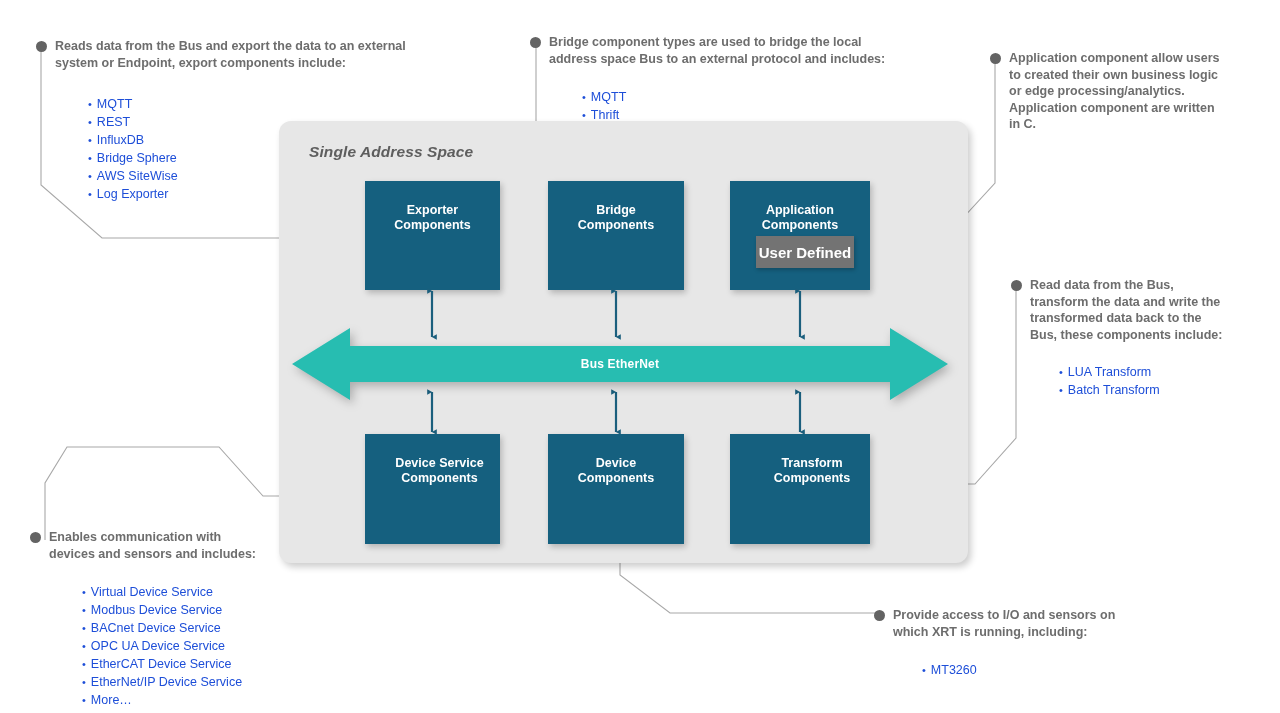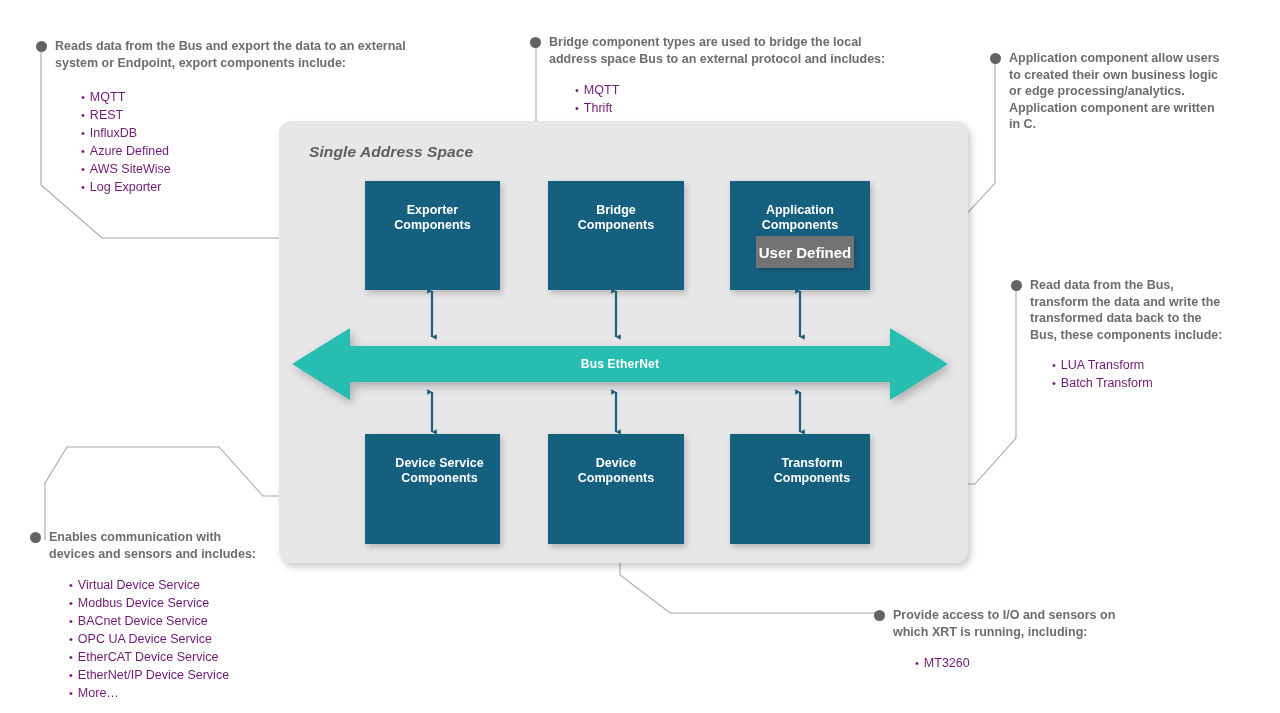--- a/index.html
+++ b/index.html
@@ -132,26 +132,26 @@
   .annot-head {
     position: absolute;
     font-size: 12.5px;
     font-weight: bold;
     line-height: 16.5px;
     color: #6d6d6d;
     white-space: pre-line;
   }
   .annot-list {
     position: absolute;
-    margin: 9px;
+    margin: 16px;
     padding: 0;
     list-style: none;
     font-size: 12.5px;
     line-height: 18px;
-    color: #701a75;
+    color: #1d4ed8;
     font-weight: normal;
   }
   .annot-list li::before {
     content: "\2022";
     margin-right: 5px;
     font-size: 11px;
   }
 
   
   #annot-exporter     { left: 36px;  top: 38px;  width: 420px; }
@@ -256,21 +256,21 @@
   </div>
 
   <div class="annot" id="annot-exporter">
     <div class="annot-dot"></div>
     <div class="annot-head">Reads data from the Bus and export the data to an external
 system or Endpoint, export components include:</div>
     <ul class="annot-list" style="left:36px; top:41px;">
         <li>MQTT</li>
         <li>REST</li>
         <li>InfluxDB</li>
-        <li>Azure Defined</li>
+        <li>Bridge Sphere</li>
         <li>AWS SiteWise</li>
         <li>Log Exporter</li>
       </ul>
   </div>
 
   <div class="annot" id="annot-bridge">
     <div class="annot-dot"></div>
     <div class="annot-head">Bridge component types are used to bridge the local
 address space Bus to an external protocol and includes:</div>
     <ul class="annot-list" style="left:36px; top:38px;">
@@ -298,21 +298,21 @@
     <ul class="annot-list" style="left:32px; top:70px;">
         <li>LUA Transform</li>
         <li>Batch Transform</li>
       </ul>
   </div>
 
   <div class="annot" id="annot-deviceservice">
     <div class="annot-dot"></div>
     <div class="annot-head">Enables communication with
 devices and sensors and includes:</div>
-    <ul class="annot-list" style="left:30px; top:38px;">
+    <ul class="annot-list" style="left:36px; top:38px;">
         <li>Virtual Device Service</li>
         <li>Modbus Device Service</li>
         <li>BACnet Device Service</li>
         <li>OPC UA Device Service</li>
         <li>EtherCAT Device Service</li>
         <li>EtherNet/IP Device Service</li>
         <li>More…</li>
       </ul>
   </div>
 

